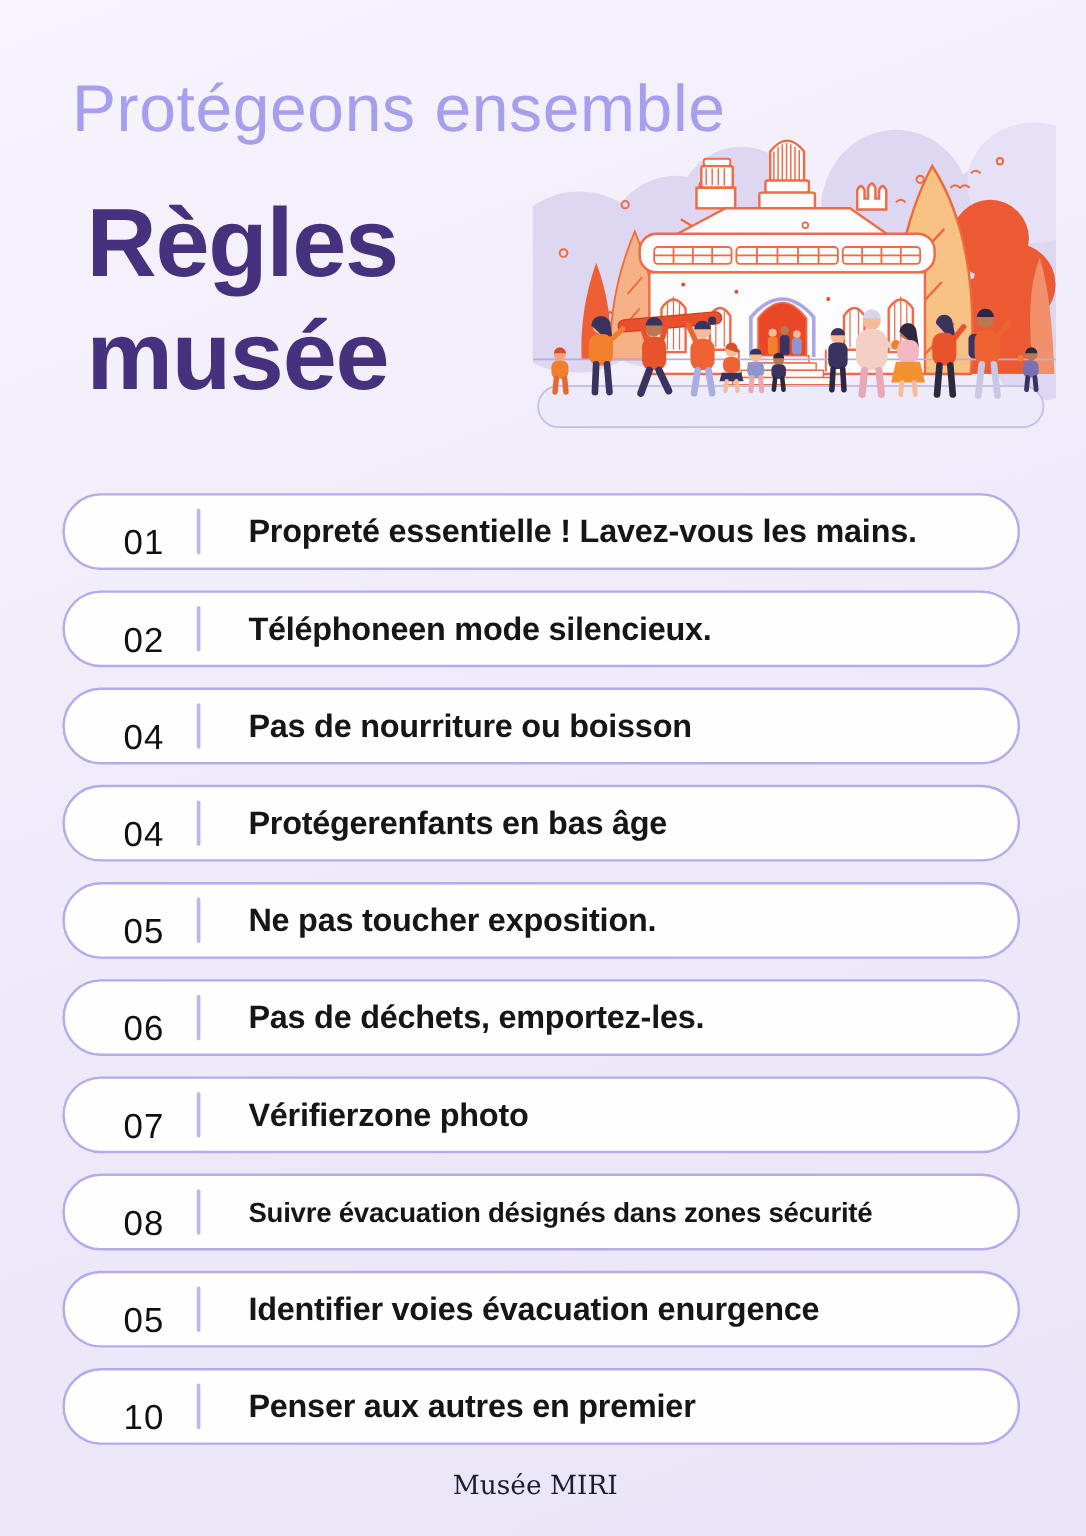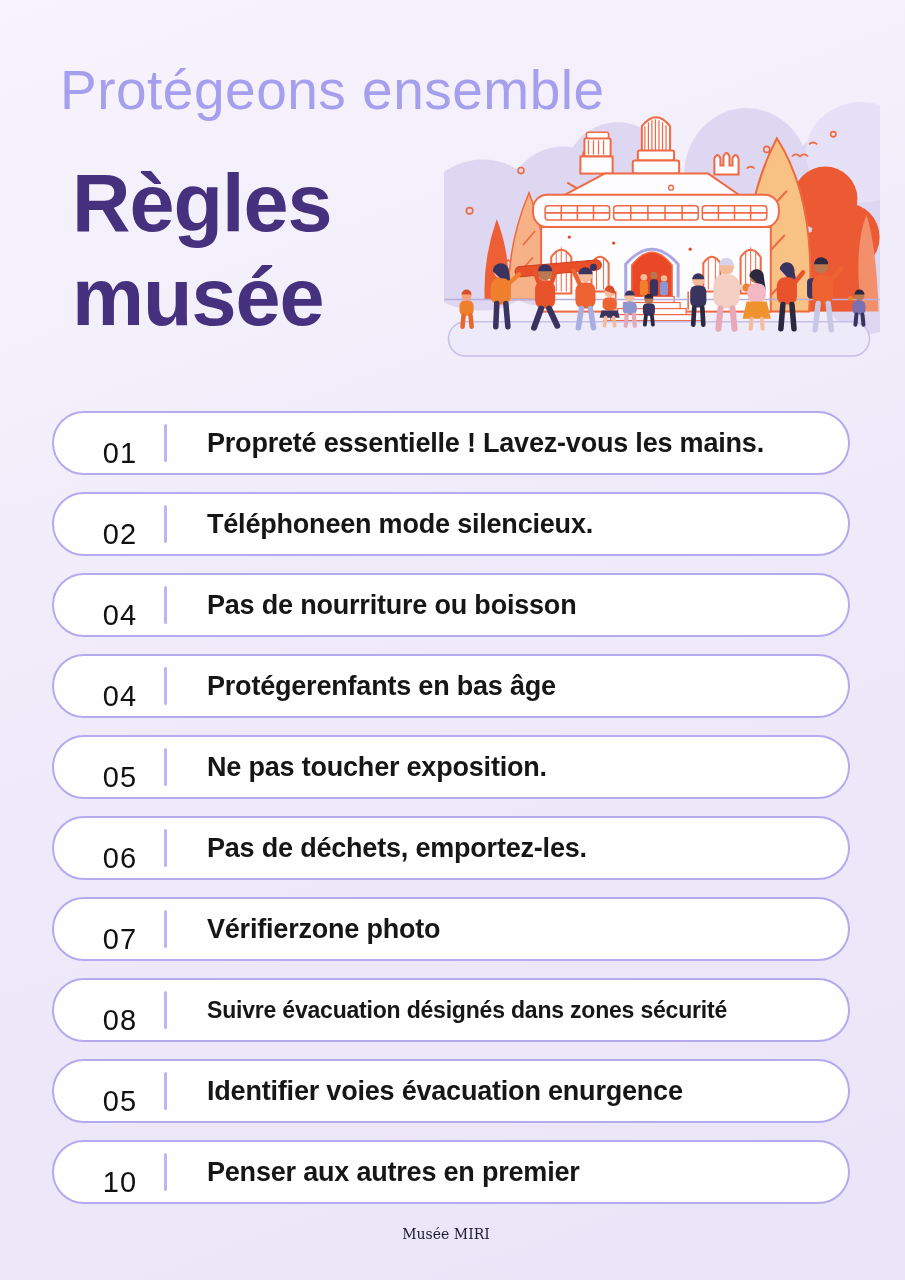--- a/index.html
+++ b/index.html
@@ -26,21 +26,21 @@
   }
   .rule-num {
     width:72px; margin-left:30px; text-align:center;
     font-size:29px; font-weight:400; color:#101010; letter-spacing:1px;margin-top:20px;
   }
   .rule-sep { width:3px; height:38px; background:#bdb5f1; border-radius:2px; margin-left:8px; }
   .rule-text { margin-left:40px; font-size:27px; font-weight:700; color:#161616; letter-spacing:-.2px; }
   .rules .rule-card:nth-child(8) .rule-text { font-size:23px; }
   .footer {
     position:absolute; left:0; top:1226px; width:892px; text-align:center;
-    font-family:"DejaVu Serif", serif; font-size:14px; color:#1c1c30;
+    font-family:"DejaVu Serif", serif; font-size:22px; color:#1c1c30;
   }
 </style>
 </head>
 <body>
 
 <div class="poster">
 
   <div class="subtitle">Protégeons ensemble</div>
 
   <div class="title">

